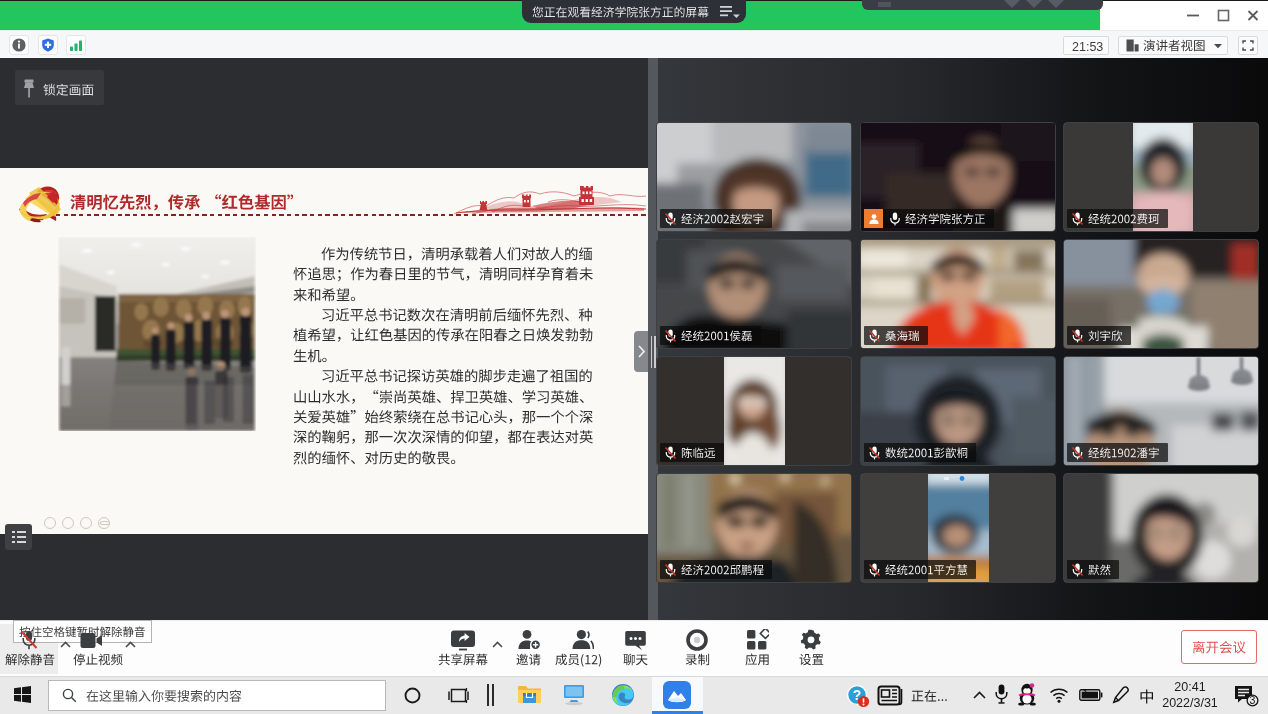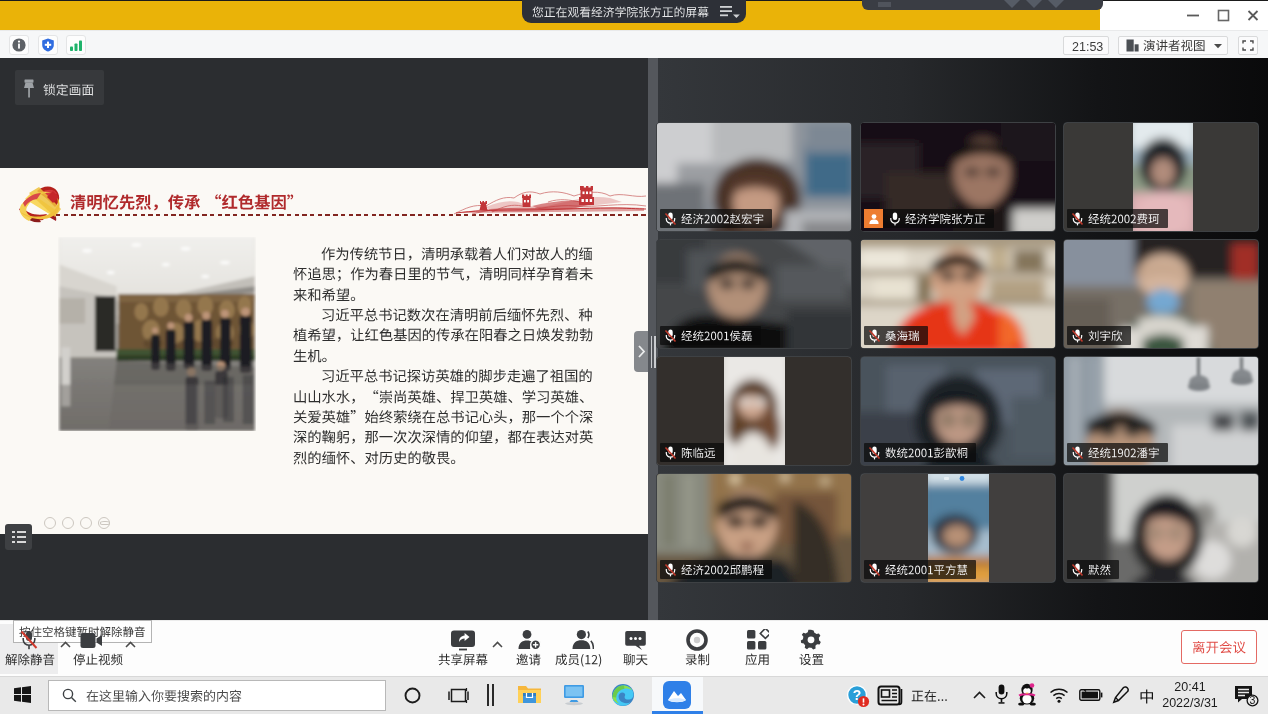--- a/index.html
+++ b/index.html
@@ -1,16 +1,16 @@
 <!DOCTYPE html>
 <html><head><meta charset="utf-8"><style>
 *{margin:0;padding:0;box-sizing:border-box}
 body{font-family:"Liberation Sans",sans-serif;width:1268px;height:714px;overflow:hidden;background:#fff}
 .abs{position:absolute}
-#root{position:relative;width:1100px;height:714px;background:#eab308}
+#root{position:relative;width:1100px;height:714px;background:#22c55e}
 </style></head><body>
 <div id="root">
 <div class="abs" style="left:0;top:0;width:1268px;height:1px;background:#1b1b1b"></div>
 <div class="abs" style="left:522px;top:0;width:224px;height:23px;background:#2d3037;border-radius:0 0 9px 9px"></div>
 <div style="position:absolute;left:532px;top:4.0px;">
       <svg width="178" height="17" viewBox="0 -12.5 178 17" style="display:block">
         <path fill="#e6e7e9" d="M5.5 -6.7C5.2 -5.8 4.6 -5 4 -4.4C4.2 -4.3 4.5 -4.1 4.7 -3.9C5.3 -4.5 5.9 -5.5 6.3 -6.4ZM7.3 -7.6V-4.2C7.3 -4 7.2 -4 7.1 -4C6.9 -4 6.5 -4 5.9 -4C6 -3.8 6.1 -3.4 6.2 -3.2C6.9 -3.2 7.4 -3.2 7.7 -3.4C8 -3.5 8.1 -3.7 8.1 -4.1V-7.6ZM8.8 -6.3C9.4 -5.6 10 -4.6 10.2 -3.9L11 -4.3C10.7 -5 10.1 -5.9 9.5 -6.7ZM3.1 -2.5V-0.5C3.1 0.5 3.5 0.7 4.9 0.7C5.2 0.7 7.4 0.7 7.7 0.7C8.9 0.7 9.2 0.4 9.3 -1.1C9 -1.2 8.7 -1.3 8.5 -1.5C8.4 -0.3 8.3 -0.1 7.6 -0.1C7.2 -0.1 5.3 -0.1 4.9 -0.1C4.1 -0.1 4 -0.2 4 -0.5V-2.5ZM4.9 -3.1C5.5 -2.4 6.3 -1.5 6.6 -1L7.3 -1.4C7 -2 6.2 -2.9 5.6 -3.4ZM9.1 -2.4C9.6 -1.5 10.1 -0.4 10.3 0.3L11.2 -0C11 -0.7 10.4 -1.8 9.9 -2.7ZM1.8 -2.5C1.5 -1.7 1 -0.6 0.6 0.1L1.4 0.5C1.8 -0.3 2.3 -1.4 2.5 -2.1ZM5.5 -9.9C5.1 -8.8 4.4 -7.7 3.6 -7C3.8 -6.9 4.2 -6.6 4.3 -6.4C4.7 -6.9 5.2 -7.4 5.5 -8H10C9.8 -7.6 9.6 -7.2 9.4 -6.9L10.2 -6.7C10.5 -7.2 10.8 -8 11.2 -8.7L10.5 -8.8L10.4 -8.8H6C6.1 -9.1 6.2 -9.4 6.3 -9.7ZM3.2 -9.9C2.6 -8.6 1.5 -7.3 0.4 -6.5C0.6 -6.3 0.9 -6 1 -5.8C1.4 -6.1 1.8 -6.5 2.1 -6.9V-3.2H3V-8C3.4 -8.5 3.7 -9.1 4 -9.7Z M14 -6V-0.4H12.4V0.4H23V-0.4H18.5V-4.2H22.2V-5H18.5V-8.2H22.6V-9.1H12.9V-8.2H17.5V-0.4H14.9V-6Z M28.2 -9.9C28 -9.3 27.8 -8.7 27.6 -8.1H24.3V-7.2H27.2C26.4 -5.7 25.4 -4.3 24 -3.4C24.2 -3.2 24.4 -2.8 24.5 -2.6C25 -2.9 25.5 -3.3 25.9 -3.8V0.9H26.8V-4.8C27.3 -5.6 27.8 -6.4 28.2 -7.2H34.7V-8.1H28.6C28.8 -8.6 29 -9.2 29.1 -9.7ZM30.7 -6.6V-4.3H28V-3.5H30.7V-0.2H27.5V0.7H34.7V-0.2H31.5V-3.5H34.2V-4.3H31.5V-6.6Z M40.9 -9.3V-3.1H41.7V-8.5H45.2V-3.1H46V-9.3ZM42.9 -7.6V-5.3C42.9 -3.5 42.6 -1.2 39.6 0.3C39.8 0.4 40 0.8 40.1 0.9C42.1 -0.1 43.1 -1.5 43.5 -3V-0.3C43.5 0.5 43.8 0.7 44.6 0.7H45.6C46.6 0.7 46.7 0.2 46.8 -1.6C46.6 -1.7 46.3 -1.8 46.1 -2C46 -0.3 46 0 45.6 0H44.7C44.4 0 44.3 -0 44.3 -0.4V-3.2H43.6C43.7 -3.9 43.8 -4.6 43.8 -5.3V-7.6ZM36.1 -6.6C36.7 -5.7 37.5 -4.6 38 -3.6C37.4 -2.1 36.7 -1 35.8 -0.2C36 -0.1 36.3 0.2 36.5 0.5C37.3 -0.3 38 -1.3 38.6 -2.6C39 -1.9 39.2 -1.3 39.4 -0.8L40.2 -1.3C39.9 -1.9 39.5 -2.8 39 -3.6C39.6 -5.1 40 -6.9 40.2 -8.9L39.7 -9L39.5 -9H36V-8.2H39.3C39.1 -6.9 38.8 -5.7 38.4 -4.6C37.9 -5.5 37.3 -6.3 36.7 -7Z M51.1 -2.5H56.3V-1.7H51.1ZM51.1 -3.2V-4H56.3V-3.2ZM51.1 -1.1H56.3V-0.2H51.1ZM56.9 -9.8C55.1 -9.4 51.5 -9.3 48.6 -9.2C48.7 -9.1 48.8 -8.8 48.8 -8.6C49.8 -8.6 50.9 -8.6 52 -8.6C51.9 -8.4 51.8 -8.1 51.8 -7.8H48.8V-7.1H51.5C51.4 -6.8 51.2 -6.5 51.1 -6.2H47.9V-5.5H50.7C49.9 -4.2 48.9 -3.2 47.6 -2.4C47.8 -2.2 48 -1.9 48.2 -1.7C49 -2.2 49.7 -2.8 50.3 -3.4V1H51.1V0.5H56.3V1H57.1V-4.7H51.2C51.4 -4.9 51.6 -5.2 51.7 -5.5H58.3V-6.2H52.1C52.2 -6.5 52.3 -6.8 52.5 -7.1H57.6V-7.8H52.7L53 -8.7C54.7 -8.8 56.3 -8.9 57.5 -9.2Z M59.5 -0.7 59.6 0.2C60.7 -0.1 62.2 -0.4 63.5 -0.8L63.4 -1.6C62 -1.2 60.5 -0.9 59.5 -0.7ZM59.7 -5C59.9 -5.1 60.2 -5.1 61.7 -5.4C61.1 -4.6 60.6 -4 60.4 -3.8C60 -3.3 59.7 -3.1 59.5 -3C59.6 -2.8 59.7 -2.3 59.8 -2.1C60 -2.3 60.4 -2.4 63.5 -3C63.4 -3.2 63.4 -3.6 63.5 -3.8L61.1 -3.4C62.1 -4.4 63 -5.7 63.8 -7L63 -7.4C62.8 -7 62.5 -6.6 62.2 -6.2L60.6 -6C61.3 -7 62 -8.3 62.6 -9.5L61.8 -9.9C61.3 -8.5 60.4 -7 60.1 -6.6C59.8 -6.2 59.6 -5.9 59.4 -5.8C59.5 -5.6 59.6 -5.2 59.7 -5ZM64 -9.3V-8.5H68.2C67.1 -6.9 65.1 -5.7 63.2 -5.1C63.4 -4.9 63.6 -4.5 63.8 -4.3C64.8 -4.7 65.9 -5.3 66.8 -5.9C67.9 -5.5 69.2 -4.8 69.9 -4.3L70.4 -5.1C69.7 -5.5 68.6 -6.1 67.5 -6.5C68.4 -7.2 69.1 -8 69.5 -9L68.9 -9.3L68.7 -9.3ZM64.1 -3.9V-3.1H66.4V-0.2H63.4V0.6H70.3V-0.2H67.3V-3.1H69.8V-3.9Z M79.5 -3.9V0.8H80.4V-3.9ZM76 -3.9V-2.7C76 -1.7 75.7 -0.6 73.9 0.2C74 0.4 74.3 0.6 74.5 0.8C76.5 -0.1 76.9 -1.5 76.9 -2.6V-3.9ZM71.9 -9.1C72.5 -8.7 73.3 -8.1 73.7 -7.8L74.3 -8.4C73.8 -8.8 73 -9.3 72.4 -9.7ZM71.3 -6C71.9 -5.6 72.7 -5 73.1 -4.6L73.7 -5.3C73.3 -5.7 72.5 -6.2 71.8 -6.6ZM71.5 0.2 72.3 0.7C72.9 -0.4 73.5 -1.8 74 -3L73.3 -3.6C72.8 -2.3 72.1 -0.7 71.5 0.2ZM77.2 -9.7C77.4 -9.4 77.6 -8.9 77.7 -8.6H74.5V-7.8H75.8C76.2 -6.8 76.8 -6.1 77.5 -5.5C76.6 -5 75.5 -4.7 74.2 -4.5C74.4 -4.3 74.6 -3.9 74.6 -3.7C76 -4 77.3 -4.4 78.2 -5C79.2 -4.4 80.4 -4 81.8 -3.8C81.9 -4.1 82.1 -4.4 82.3 -4.6C81 -4.8 79.9 -5.1 79 -5.5C79.7 -6.1 80.2 -6.8 80.5 -7.8H82V-8.6H78.6C78.5 -9 78.2 -9.5 78 -9.9ZM79.6 -7.8C79.3 -7 78.8 -6.4 78.2 -5.9C77.5 -6.4 77 -7 76.6 -7.8Z M88 -4.1V-3.2H83.3V-2.4H88V-0.2C88 0 88 0.1 87.7 0.1C87.5 0.1 86.7 0.1 85.8 0.1C85.9 0.3 86.1 0.7 86.2 0.9C87.2 0.9 87.9 0.9 88.3 0.8C88.8 0.6 88.9 0.4 88.9 -0.2V-2.4H93.8V-3.2H88.9V-3.7C90 -4.2 91.1 -4.8 91.9 -5.5L91.3 -6L91.1 -5.9H85.3V-5.1H90.1C89.5 -4.7 88.7 -4.3 88 -4.1ZM87.6 -9.7C88 -9.2 88.3 -8.4 88.5 -8H85.9L86.4 -8.2C86.2 -8.6 85.7 -9.3 85.2 -9.8L84.5 -9.5C84.9 -9 85.3 -8.4 85.5 -8H83.5V-5.6H84.4V-7.2H92.7V-5.6H93.6V-8H91.6C92 -8.4 92.4 -9 92.8 -9.5L91.9 -9.8C91.6 -9.3 91.1 -8.5 90.7 -8H88.7L89.3 -8.2C89.2 -8.7 88.8 -9.5 88.4 -10Z M99.9 -6.3V-5.6H104.6V-6.3ZM99 -4.2V-3.4H100.6C100.5 -1.6 100 -0.4 98 0.2C98.1 0.4 98.4 0.7 98.5 0.9C100.7 0.2 101.3 -1.3 101.5 -3.4H102.7V-0.3C102.7 0.6 102.9 0.8 103.7 0.8C103.9 0.8 104.6 0.8 104.8 0.8C105.5 0.8 105.7 0.4 105.8 -1.1C105.6 -1.2 105.2 -1.3 105.1 -1.5C105 -0.2 105 0 104.7 0C104.6 0 104 0 103.9 0C103.6 0 103.6 -0 103.6 -0.3V-3.4H105.7V-4.2ZM101.3 -9.7C101.6 -9.4 101.8 -8.9 102 -8.4H98.9V-6.4H99.8V-7.7H104.7V-6.4H105.6V-8.4H102.7L102.9 -8.5C102.7 -8.9 102.4 -9.5 102.1 -10ZM95.3 -9.4V0.9H96.1V-8.6H97.7C97.4 -7.8 97.1 -6.8 96.7 -6C97.6 -5 97.8 -4.2 97.8 -3.6C97.8 -3.2 97.8 -2.9 97.6 -2.7C97.5 -2.7 97.3 -2.6 97.2 -2.6C97 -2.6 96.8 -2.6 96.5 -2.6C96.6 -2.4 96.7 -2.1 96.7 -1.9C97 -1.8 97.3 -1.8 97.5 -1.9C97.8 -1.9 98 -2 98.1 -2.1C98.5 -2.3 98.6 -2.8 98.6 -3.5C98.6 -4.2 98.4 -5.1 97.6 -6.1C98 -7 98.4 -8.2 98.7 -9.1L98.2 -9.5L98 -9.4Z M116.2 -9.4C115.5 -8.2 114.4 -7 113.3 -6.3C113.5 -6.2 113.8 -5.9 113.9 -5.7C115.1 -6.5 116.3 -7.8 117 -9.1ZM107.6 -6.8C107.5 -5.7 107.4 -4.2 107.2 -3.2H109.6C109.5 -1.1 109.3 -0.2 109.1 -0C109 0.1 108.9 0.1 108.7 0.1C108.5 0.1 107.9 0.1 107.3 0C107.5 0.3 107.6 0.6 107.6 0.8C108.2 0.9 108.8 0.9 109.1 0.8C109.4 0.8 109.7 0.7 109.9 0.5C110.2 0.1 110.4 -0.9 110.5 -3.7C110.5 -3.8 110.5 -4 110.5 -4H108.2C108.2 -4.6 108.3 -5.3 108.3 -6H110.4V-9.5H107.3V-8.6H109.6V-6.8ZM111.8 1C112 0.8 112.3 0.7 114.7 -0.3C114.6 -0.5 114.6 -0.9 114.6 -1.1L112.8 -0.4V-4.5H114C114.5 -2.2 115.5 -0.3 117.1 0.8C117.2 0.5 117.5 0.2 117.7 0.1C116.3 -0.8 115.3 -2.5 114.8 -4.5H117.5V-5.3H112.8V-9.7H112V-5.3H110.6V-4.5H112V-0.6C112 -0.1 111.6 0.1 111.4 0.2C111.6 0.4 111.7 0.8 111.8 1Z M123.2 -9.7C123.5 -9.1 123.9 -8.3 124 -7.9H118.8V-7H122C121.9 -4.3 121.6 -1.2 118.5 0.3C118.8 0.4 119.1 0.7 119.2 1C121.4 -0.2 122.3 -2.2 122.7 -4.3H126.9C126.7 -1.6 126.5 -0.4 126.2 -0.1C126 -0 125.8 0 125.6 0C125.3 0 124.4 -0 123.6 -0.1C123.8 0.2 123.9 0.5 123.9 0.8C124.7 0.8 125.5 0.8 125.9 0.8C126.4 0.8 126.6 0.7 126.9 0.4C127.4 -0.1 127.6 -1.3 127.9 -4.7C127.9 -4.8 127.9 -5.1 127.9 -5.1H122.8C122.9 -5.7 123 -6.4 123 -7H129V-7.9H124.1L124.9 -8.2C124.7 -8.7 124.4 -9.4 124 -10Z M132 -6V-0.4H130.4V0.4H141V-0.4H136.5V-4.2H140.2V-5H136.5V-8.2H140.6V-9.1H130.9V-8.2H135.5V-0.4H132.9V-6Z M148.1 -5C148.8 -4.1 149.6 -3 149.9 -2.2L150.7 -2.7C150.3 -3.4 149.5 -4.5 148.8 -5.4ZM144.4 -9.9C144.3 -9.4 144.1 -8.6 143.9 -8H142.6V0.6H143.4V-0.3H146.7V-8H144.8C145 -8.5 145.2 -9.2 145.4 -9.8ZM143.4 -7.2H145.9V-4.7H143.4ZM143.4 -1.1V-4H145.9V-1.1ZM148.7 -10C148.3 -8.3 147.6 -6.7 146.8 -5.7C147 -5.5 147.4 -5.3 147.6 -5.1C148 -5.7 148.3 -6.4 148.7 -7.2H151.7C151.6 -2.5 151.4 -0.7 151 -0.3C150.9 -0.1 150.7 -0.1 150.5 -0.1C150.2 -0.1 149.5 -0.1 148.7 -0.2C148.9 0.1 149 0.4 149 0.7C149.7 0.7 150.4 0.8 150.8 0.7C151.2 0.7 151.5 0.6 151.7 0.2C152.2 -0.4 152.4 -2.2 152.6 -7.6C152.6 -7.7 152.6 -8 152.6 -8H149C149.2 -8.6 149.4 -9.2 149.5 -9.8Z M157.5 -6.2C157.8 -5.8 158 -5.3 158.2 -5L159 -5.3C158.9 -5.6 158.6 -6.1 158.3 -6.5ZM155.9 -8.6H163V-7.4H155.9ZM155 -9.3V-5.4C155 -3.6 154.9 -1.2 153.8 0.5C154 0.6 154.4 0.8 154.5 1C155.7 -0.8 155.9 -3.5 155.9 -5.4V-6.6H163.9V-9.3ZM162.1 -6.5C161.9 -6.1 161.6 -5.5 161.3 -5H156.4V-4.2H158.2V-3.1L158.2 -2.6H156.1V-1.8H158.1C157.8 -1 157.3 -0.3 155.9 0.3C156.1 0.5 156.4 0.8 156.5 1C158.2 0.2 158.8 -0.8 159 -1.8H161.4V1H162.3V-1.8H164.6V-2.6H162.3V-4.2H164.2V-5H162.2C162.5 -5.4 162.8 -5.8 163.1 -6.2ZM161.4 -2.6H159.1L159.1 -3V-4.2H161.4Z M168.1 -5.7H174.2V-5H168.1ZM168.1 -7.1H174.2V-6.3H168.1ZM170.6 -3V-2.2H168.4C168.8 -2.5 169.1 -2.7 169.3 -3ZM171.5 -3H173C173.2 -2.7 173.5 -2.5 173.8 -2.2H171.5ZM167.2 -7.6V-4.4H169.3C169.2 -4.2 169 -3.9 168.9 -3.7H165.8V-3H168.2C167.5 -2.4 166.7 -1.9 165.6 -1.4C165.7 -1.3 166 -1 166.1 -0.8C166.7 -1.1 167.2 -1.3 167.7 -1.6V0.6H168.5V-1.5H170.6V0.9H171.5V-1.5H173.8V-0.3C173.8 -0.2 173.8 -0.1 173.6 -0.1C173.5 -0.1 173.1 -0.1 172.6 -0.1C172.6 0.1 172.8 0.3 172.8 0.5C173.5 0.5 174 0.5 174.3 0.4C174.6 0.3 174.7 0.1 174.7 -0.3V-1.6C175.1 -1.3 175.6 -1.1 176.1 -0.9C176.2 -1.1 176.5 -1.4 176.6 -1.6C175.7 -1.9 174.6 -2.4 173.9 -3H176.4V-3.7H169.9C170 -3.9 170.2 -4.2 170.3 -4.4H175.1V-7.6ZM172.6 -9.9V-9.2H169.5V-9.9H168.7V-9.2H166V-8.4H168.7V-7.8H169.5V-8.4H172.6V-7.9H173.5V-8.4H176.2V-9.2H173.5V-9.9Z"></path>
       </svg>
     </div>
 <svg class="abs" style="left:719px;top:5px" width="22" height="14" viewBox="0 0 22 14">

